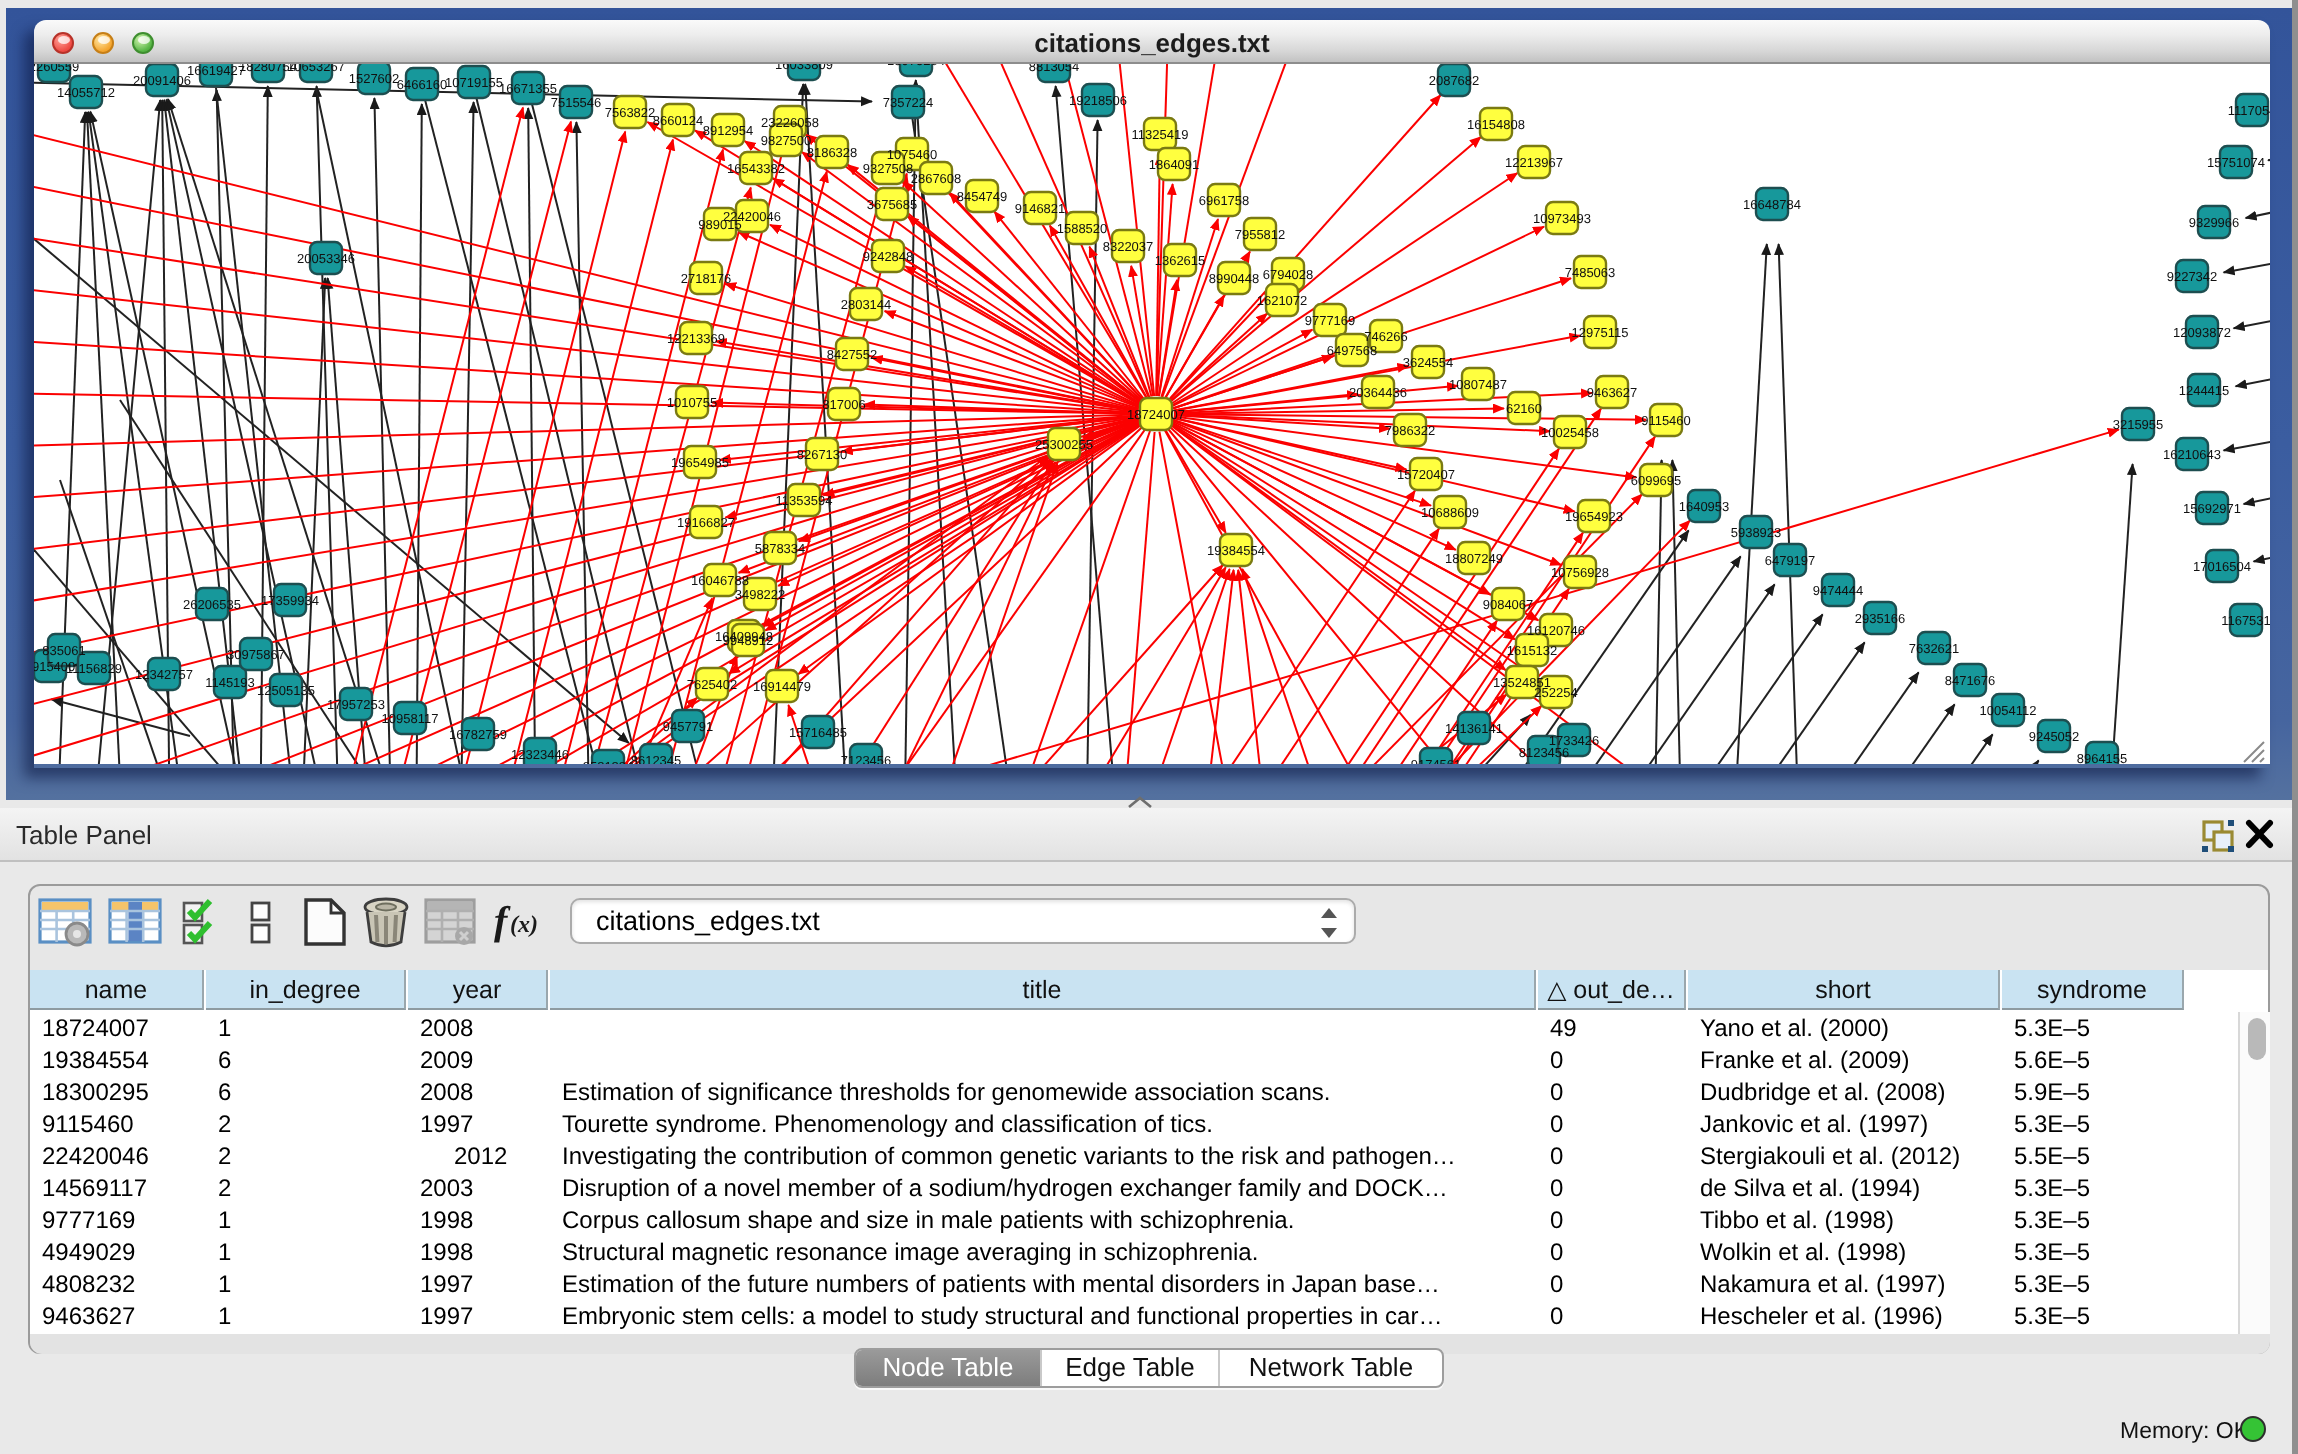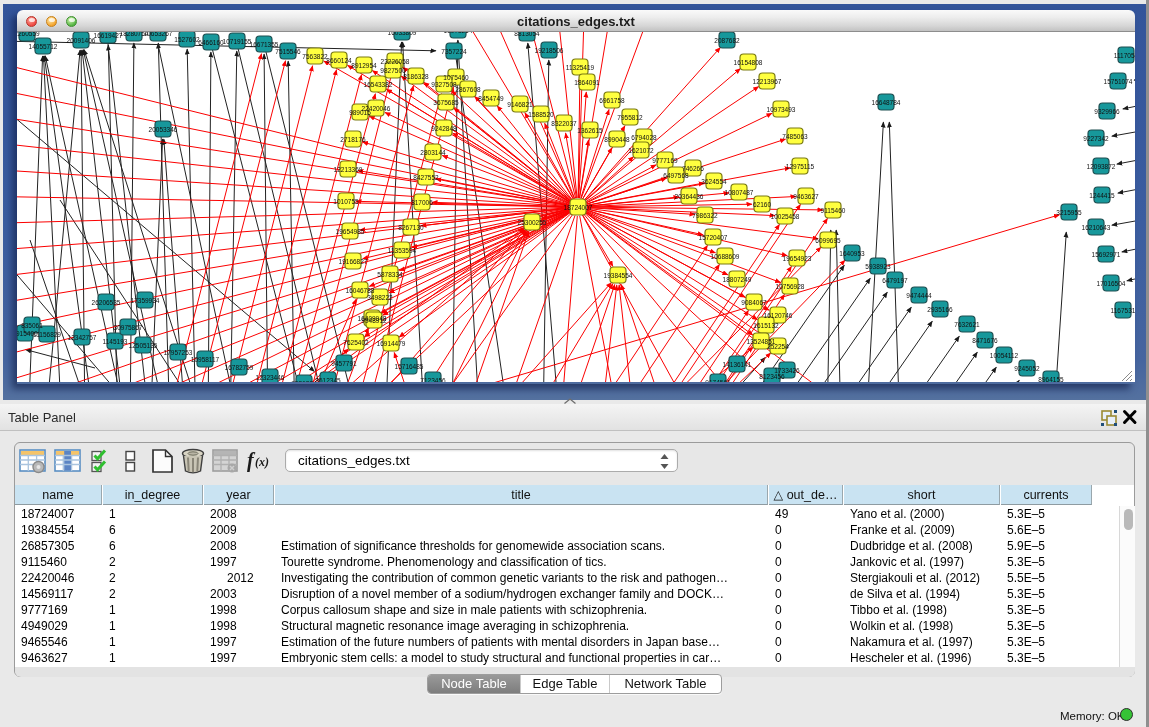--- a/index.html
+++ b/index.html
@@ -616,41 +616,41 @@
       </svg>
     </div>
 </div>
 <div class="thead">
     <div class="hc" style="left:0px;width:87px">name</div>
     <div class="hc" style="left:88px;width:100px">in_degree</div>
     <div class="hc" style="left:189px;width:70px">year</div>
     <div class="hc" style="left:260px;width:493px">title</div>
     <div class="hc" style="left:754px;width:74px">△ out_de…</div>
     <div class="hc" style="left:829px;width:156px">short</div>
-    <div class="hc" style="left:986px;width:91px">currents</div>
+    <div class="hc" style="left:986px;width:91px">syndrome</div>
   </div>
 <div class="tbody">
     <div class="row" style="top:0px">
       <div class="c" style="left:6px;width:78px">18724007</div>
       <div class="c" style="left:94px;width:91px">1</div>
       <div class="c" style="left:195px;width:61px">2008</div>
       <div class="c" style="left:760px;width:65px">49</div>
       <div class="c" style="left:835px;width:147px">Yano et al. (2000)</div>
       <div class="c" style="left:992px;width:82px">5.3E–5</div>
     </div>
     <div class="row" style="top:16px">
       <div class="c" style="left:6px;width:78px">19384554</div>
       <div class="c" style="left:94px;width:91px">6</div>
       <div class="c" style="left:195px;width:61px">2009</div>
       <div class="c" style="left:760px;width:65px">0</div>
       <div class="c" style="left:835px;width:147px">Franke et al. (2009)</div>
       <div class="c" style="left:992px;width:82px">5.6E–5</div>
     </div>
     <div class="row" style="top:32px">
-      <div class="c" style="left:6px;width:78px">26857305</div>
+      <div class="c" style="left:6px;width:78px">18300295</div>
       <div class="c" style="left:94px;width:91px">6</div>
       <div class="c" style="left:195px;width:61px">2008</div>
       <div class="c" style="left:266px;width:484px">Estimation of significance thresholds for genomewide association scans.</div>
       <div class="c" style="left:760px;width:65px">0</div>
       <div class="c" style="left:835px;width:147px">Dudbridge et al. (2008)</div>
       <div class="c" style="left:992px;width:82px">5.9E–5</div>
     </div>
     <div class="row" style="top:48px">
       <div class="c" style="left:6px;width:78px">9115460</div>
       <div class="c" style="left:94px;width:91px">2</div>
@@ -690,21 +690,21 @@
     <div class="row" style="top:112px">
       <div class="c" style="left:6px;width:78px">4949029</div>
       <div class="c" style="left:94px;width:91px">1</div>
       <div class="c" style="left:195px;width:61px">1998</div>
       <div class="c" style="left:266px;width:484px">Structural magnetic resonance image averaging in schizophrenia.</div>
       <div class="c" style="left:760px;width:65px">0</div>
       <div class="c" style="left:835px;width:147px">Wolkin et al. (1998)</div>
       <div class="c" style="left:992px;width:82px">5.3E–5</div>
     </div>
     <div class="row" style="top:128px">
-      <div class="c" style="left:6px;width:78px">9465546</div>
+      <div class="c" style="left:6px;width:78px">4808232</div>
       <div class="c" style="left:94px;width:91px">1</div>
       <div class="c" style="left:195px;width:61px">1997</div>
       <div class="c" style="left:266px;width:484px">Estimation of the future numbers of patients with mental disorders in Japan base…</div>
       <div class="c" style="left:760px;width:65px">0</div>
       <div class="c" style="left:835px;width:147px">Nakamura et al. (1997)</div>
       <div class="c" style="left:992px;width:82px">5.3E–5</div>
     </div>
     <div class="row" style="top:144px">
       <div class="c" style="left:6px;width:78px">9463627</div>
       <div class="c" style="left:94px;width:91px">1</div>

